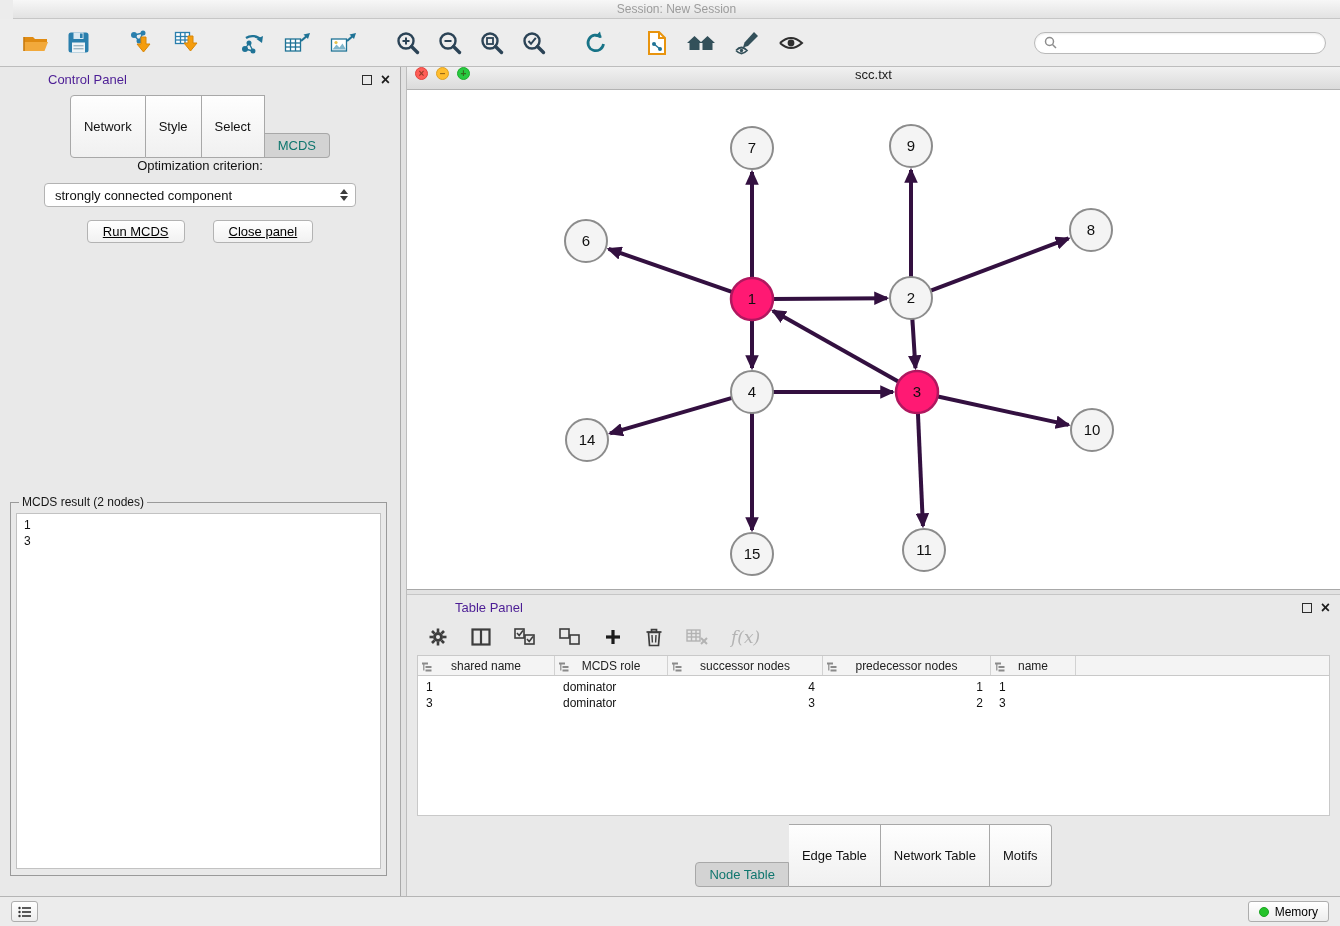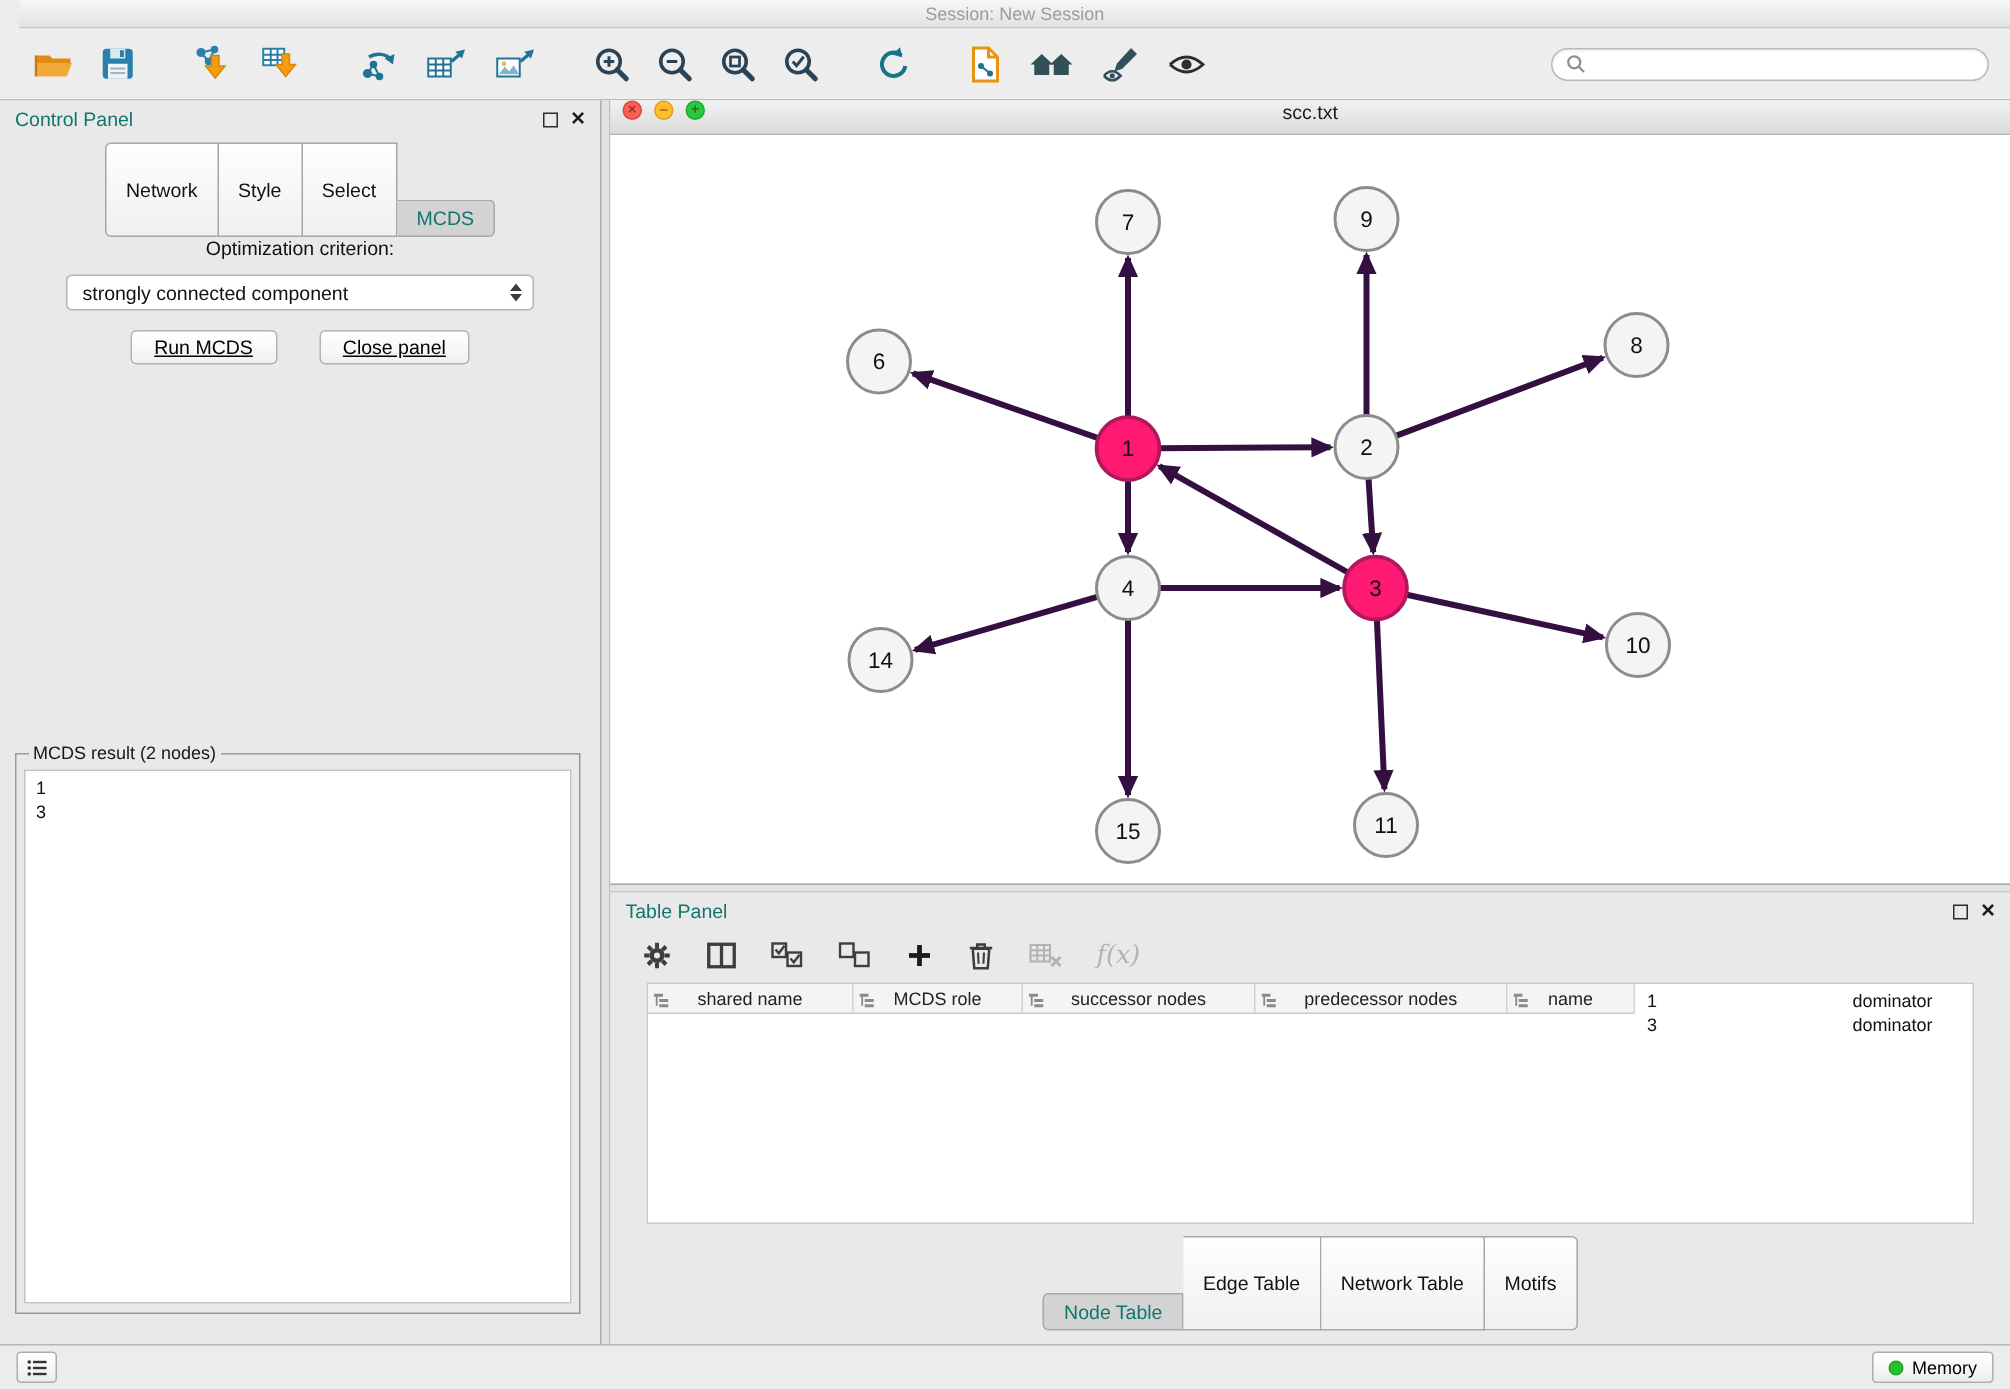--- a/index.html
+++ b/index.html
@@ -18,21 +18,21 @@
             display:flex; align-items:center; padding:0 9px; box-shadow:inset 0 1px 2px rgba(0,0,0,.08); }
   .search input { border:none; outline:none; flex:1; font-size:12px; background:transparent; margin-left:5px; font-family:inherit; }
 
   
   .main { display:flex; height:829px; }
   .vsplit { width:6px; background:#e2e2e2; border-right:1px solid #bdbdbd; cursor:col-resize; }
 
   
   .cp { width:401px; background:#e9e9e9; border-right:1px solid #a9a9a9; position:relative; }
   .panel-head { display:flex; align-items:center; padding:5px 10px 3px; }
-  .panel-title { font-size:13px; color:#0f766e; }
+  .panel-title { font-size:13px; color:#4c1d95;margin-left:38px; }
   .win-ctrls { margin-left:auto; display:flex; gap:9px; align-items:center; }
   .float-ico { width:10px; height:10px; border:1.6px solid #2c2c2c; display:inline-block; cursor:pointer; }
   .close-ico { font-weight:bold; font-size:16px; line-height:10px; color:#1c1c1c; cursor:pointer; }
   .close-ico::after { content:"×"; }
 
   .seg-row { display:flex; justify-content:center; margin-top:5px; }
   .seg-tab { font-size:13px; font-family:inherit; padding:4px 13px; background:linear-gradient(#fefefe,#f0f0f0);
              border:1px solid #a8a8a8; border-left:none; cursor:pointer; color:#111; }
   .seg-tab:first-child { border-left:1px solid #a8a8a8; border-radius:4px 0 0 4px; }
   .seg-tab:last-child { border-radius:0 4px 4px 0; }
@@ -70,21 +70,21 @@
   .netwin-title { position:absolute; left:0; right:0; text-align:center; font-size:13px; color:#1a1a1a; }
   .net-canvas { flex:1; background:#fff; }
   .net-canvas svg { width:100%; height:100%; display:block; }
   .hsplit { height:6px; background:#e2e2e2; border-top:1px solid #a8a8a8; border-bottom:1px solid #c6c6c6; cursor:row-resize; }
 
   
   .tp { flex:1; display:flex; flex-direction:column; background:#e9e9e9; }
   .tp-toolbar { display:flex; align-items:center; gap:21px; padding:8px 14px 7px 20px; }
   .ttbtn { background:none; border:none; cursor:pointer; display:flex; align-items:center; padding:1px; }
   .fx { font-family:"DejaVu Serif",serif; font-style:italic; color:#b3b3b3; font-size:17px; }
-  .tp-table-wrap { margin:0 24px; background:#fff; border:1px solid #c9c9c9; flex:1; display:flex; overflow:hidden; }
+  .tp-table-wrap { margin:0 10px; background:#fff; border:1px solid #c9c9c9; flex:1; display:flex; flex-direction:column; overflow:hidden; }
   .tp-header-row { display:flex; background:#f4f4f4; border-bottom:1px solid #c9c9c9; height:20px; flex:none; }
   .th { position:relative; border-right:1px solid #d2d2d2; font-size:12px; color:#222; display:flex; align-items:center; justify-content:center; flex:none; }
   .th-ico { position:absolute; left:4px; top:5px; }
   .th-fill { flex:1; border-right:none; }
   .tp-body { flex:1; overflow:auto; padding-top:3px; }
   .tr { display:flex; height:16px; align-items:center; }
   .td { font-size:12px; padding:0 8px; flex:none; }
   .tp-tabs-row { display:flex; justify-content:center; padding:8px 0 9px; flex:none; }
 
   

